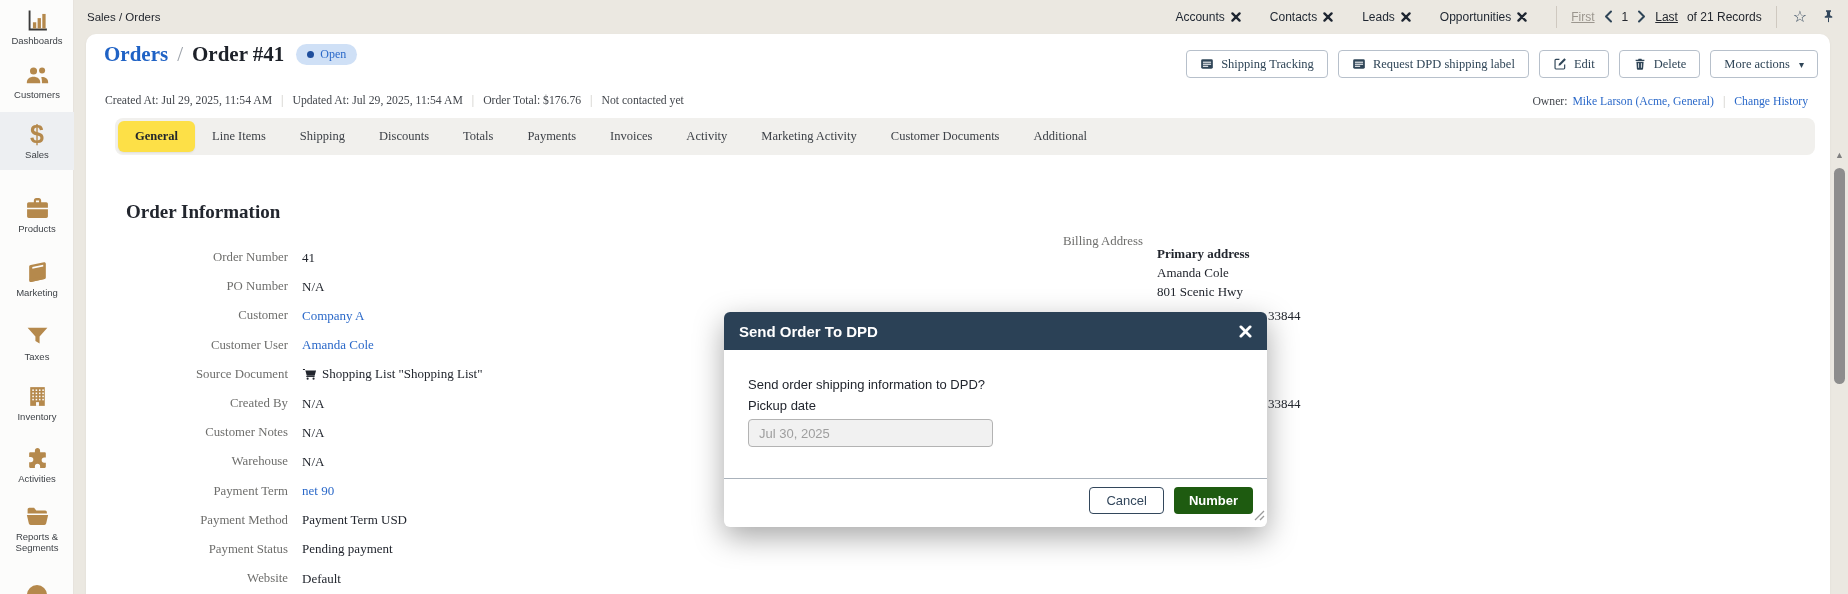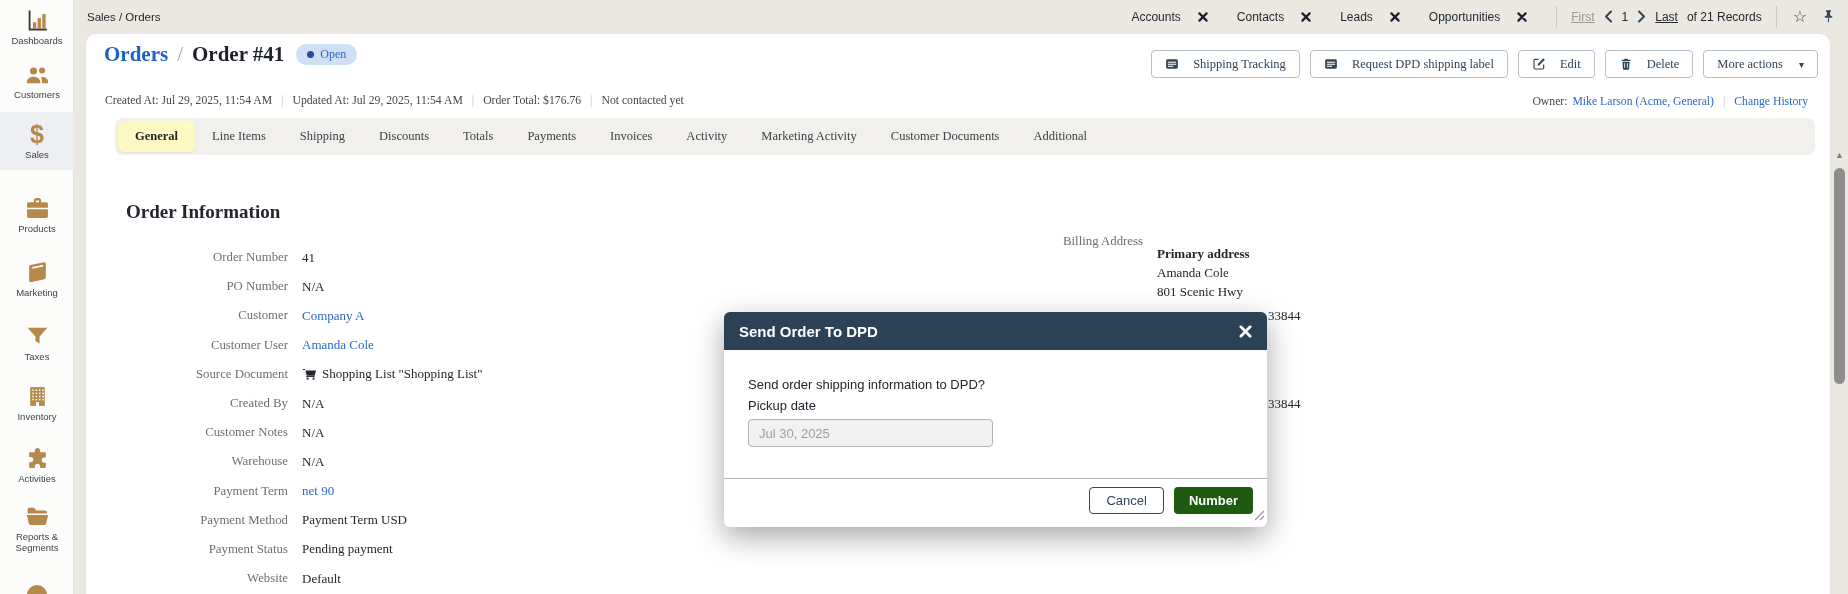--- a/index.html
+++ b/index.html
@@ -3,21 +3,21 @@
 <meta charset="utf-8">
 <style>
   * { margin:0; padding:0; box-sizing:border-box; }
   body { font-family:"Liberation Sans", sans-serif; }
   .page { position:relative; width:1848px; height:594px; background:#ebe8e1; overflow:hidden; }
 
   
   .topbar { position:absolute; left:74px; top:0; width:1774px; height:33px; background:#ebe8e1; display:flex; align-items:center; }
   .breadcrumb { margin-left:13px; font-size:11.5px; color:#23272e; }
   .topbar-right { margin-left:auto; display:flex; align-items:center; margin-right:12px; }
-  .pinned-tab { display:flex; align-items:center; gap:17px; font-size:12px; color:#1d2530; margin-right:29px; cursor:pointer; }
+  .pinned-tab { display:flex; align-items:center; gap:6px; font-size:12px; color:#1d2530; margin-right:29px; cursor:pointer; }
   .pin-x svg { display:block; }
   .vsep-top { width:1px; height:22px; background:#cfc9c0; margin-right:14px; }
   .pager { display:flex; align-items:center; gap:9px; font-size:12px; color:#23272e; margin-right:14px; }
   .pager .first { color:#9b968e; text-decoration:underline; cursor:pointer; }
   .pager .last { color:#23272e; text-decoration:underline; cursor:pointer; }
   .chev { display:flex; cursor:pointer; }
   .star { font-size:16px; color:#33475c; margin:0 14px 0 2px; cursor:pointer; line-height:16px; }
   .pushpin { cursor:pointer; display:flex; }
 
   
@@ -34,34 +34,34 @@
 
   .title-row { position:absolute; left:18px; top:8px; display:flex; align-items:center; gap:9px; }
   .title-link { font-size:21px; font-weight:700; color:#1f62c5; cursor:pointer; }
   .title-sep { font-size:21px; color:#9aa0a8; }
   .title-main { font-size:21px; font-weight:700; color:#1d2129; }
   .badge { display:flex; align-items:center; gap:6px; height:21px; border-radius:11px; background:#cfe0f6; padding:0 11px; margin-left:3px; }
   .badge-dot { width:7px; height:7px; border-radius:50%; background:#1e4e9d; }
   .badge-text { font-size:12px; color:#2b69c9; }
 
   .btn-row { position:absolute; right:12px; top:16px; display:flex; gap:10px; }
-  .btn { display:flex; align-items:center; gap:14px; height:28px; padding:0 13px; border:1px solid #b7c0cb; border-radius:4px; background:#fff; color:#2f4557; font-size:12.5px; cursor:pointer; white-space:nowrap; }
+  .btn { display:flex; align-items:center; gap:7px; height:28px; padding:0 13px; border:1px solid #b7c0cb; border-radius:4px; background:#fff; color:#2f4557; font-size:12.5px; cursor:pointer; white-space:nowrap; }
   .btn-ic svg { width:14px; height:14px; display:block; }
   .caret { font-size:10px; margin-left:2px; }
 
   .meta-row { position:absolute; left:19px; top:60px; display:flex; align-items:center; font-size:11.7px; color:#43474d; }
   .meta-sep { color:#c9c6c0; margin:0 9px; }
 
   .owner-row { position:absolute; right:22px; top:61px; font-size:11.7px; color:#43474d; display:flex; align-items:center; gap:5px; }
   .owner-row .link, .link { color:#2b69c9; cursor:pointer; }
   .owner-sep { color:#c9c6c0; margin:0 4px; }
 
   .tabbar { position:absolute; left:29px; top:84px; width:1700px; height:37px; background:#f1f0ed; border-radius:8px; display:flex; align-items:center; padding:0 3px; }
   .tab { height:31px; display:flex; align-items:center; padding:0 17px; font-size:12.5px; color:#3d4147; border-radius:6px; cursor:pointer; white-space:nowrap; }
-  .tab.active { background:#fef9c3; color:#23262c; font-weight:700; box-shadow:0 1px 2px rgba(0,0,0,.07); }
+  .tab.active { background:#fde047; color:#23262c; font-weight:700; box-shadow:0 1px 2px rgba(0,0,0,.07); }
 
   .section-title { position:absolute; left:40px; top:167px; font-size:19px; font-weight:700; color:#22262e; }
 
   .info-grid { position:absolute; left:14px; top:209px; }
   .info-row { display:flex; align-items:center; height:29.2px; }
   .info-label { width:188px; text-align:right; color:#6e6e6c; font-size:12.8px; margin-right:14px; flex:none; }
   .info-value { font-size:13px; color:#22262e; display:flex; align-items:center; gap:5px; }
   .cart svg { width:15px; height:15px; display:block; }
 
   .bill-label { position:absolute; left:874px; top:200px; width:183px; text-align:right; color:#6e6e6c; font-size:12.8px; }

